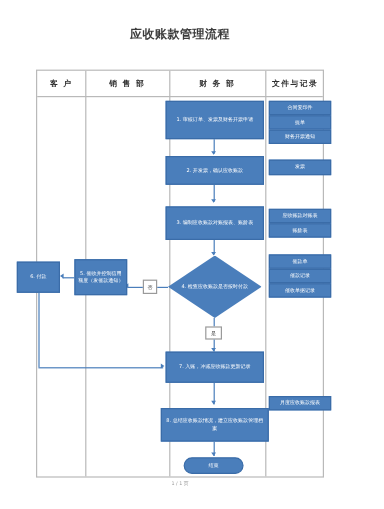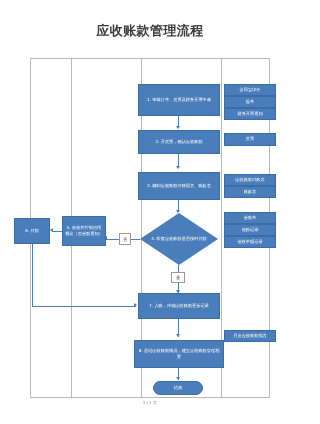--- a/index.html
+++ b/index.html
@@ -7,21 +7,21 @@
     width:300px;height:424px;
     background:#ffffff;
     font-family:"DejaVu Sans","Liberation Sans",sans-serif;
     overflow:hidden;
     position:relative;
   }
   #page{position:relative;width:300px;height:424px;}
 
   .title{
     position:absolute;top:22px;left:0;width:300px;
-    text-align:center;font-size:13px;color:#3b3b3b;
+    text-align:center;font-size:10px;color:#3b3b3b;
     letter-spacing:.4px;font-weight:bold;
   }
 
   
   .lane-table{
     position:absolute;left:30px;top:58px;
     width:240px;height:340px;
     border:1px solid #b9b9b9;
     box-sizing:border-box;
   }
@@ -83,20 +83,26 @@
 </style>
 </head>
 <body>
 
 <div id="page">
 
   <div class="title">应收账款管理流程</div>
 
   <div class="lane-table">
 
+    <div class="lane-head">
+      <div class="cell" style="left:0;width:40px;">客 户</div>
+      <div class="cell" style="left:40px;width:70px;">销 售 部</div>
+      <div class="cell" style="left:110px;width:80px;">财 务 部</div>
+      <div class="cell" style="left:190px;width:50px;">文件与记录</div>
+    </div>
 
     <div class="vline" style="left:40px;"></div>
     <div class="vline" style="left:110px;"></div>
     <div class="vline" style="left:190px;"></div>
   </div>
 
   <div class="node" style="left:138px;top:84px;width:82px;height:32px;">1. 审核订单、发票及财务开票申请</div>
 
   <div class="conn v" style="left:178px;top:116px;height:12px;"></div>
   <div class="arrow down" style="left:176px;top:126px;"></div>

